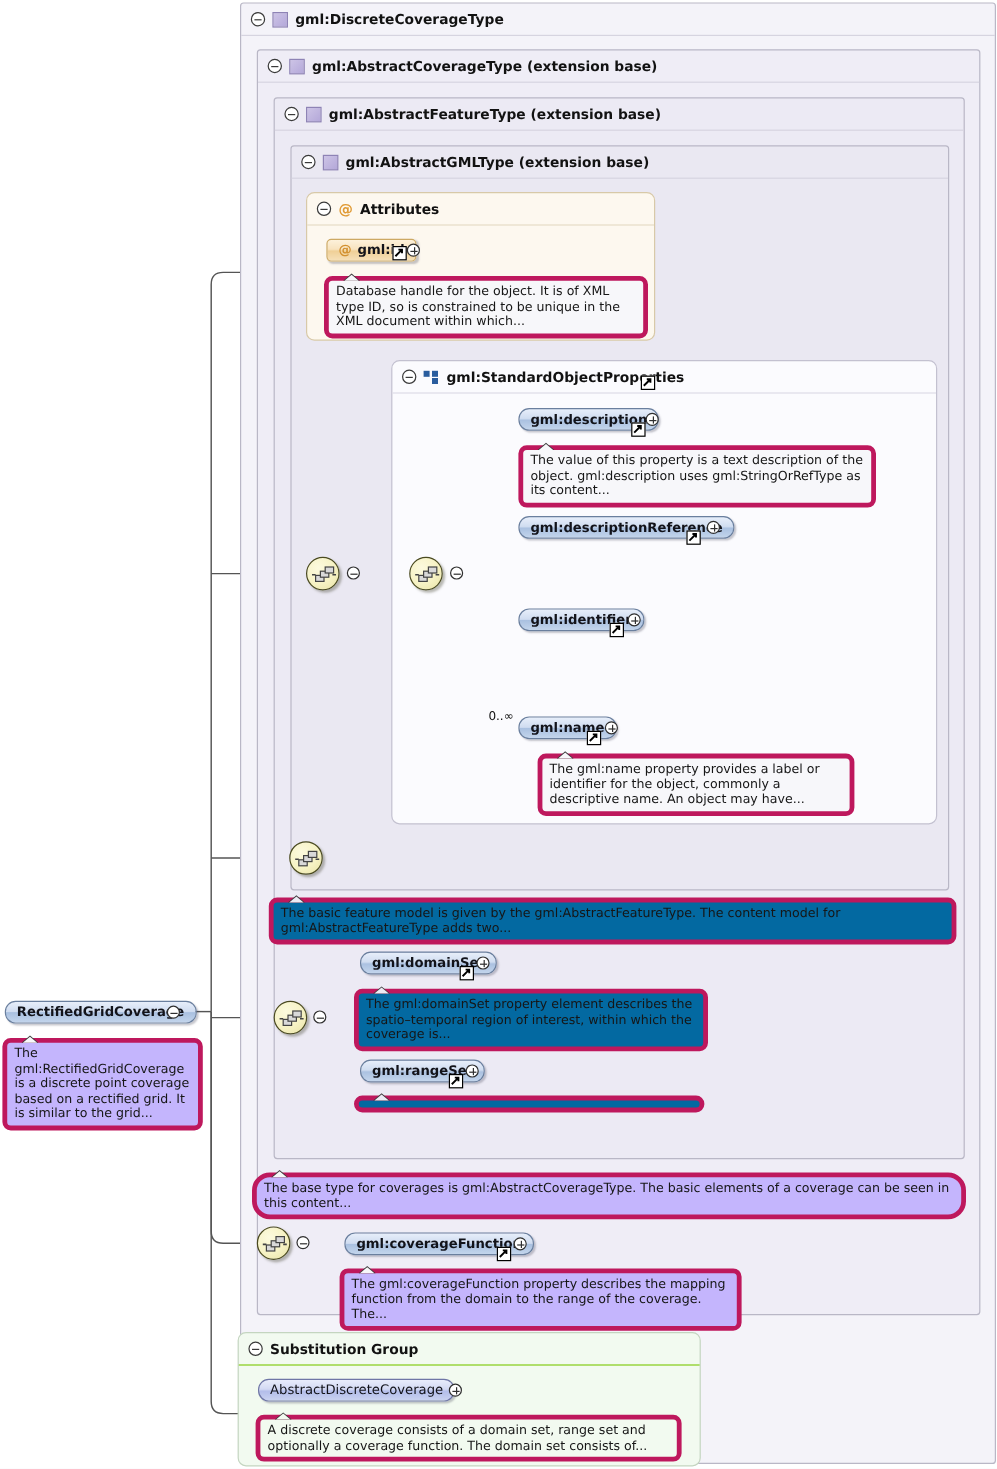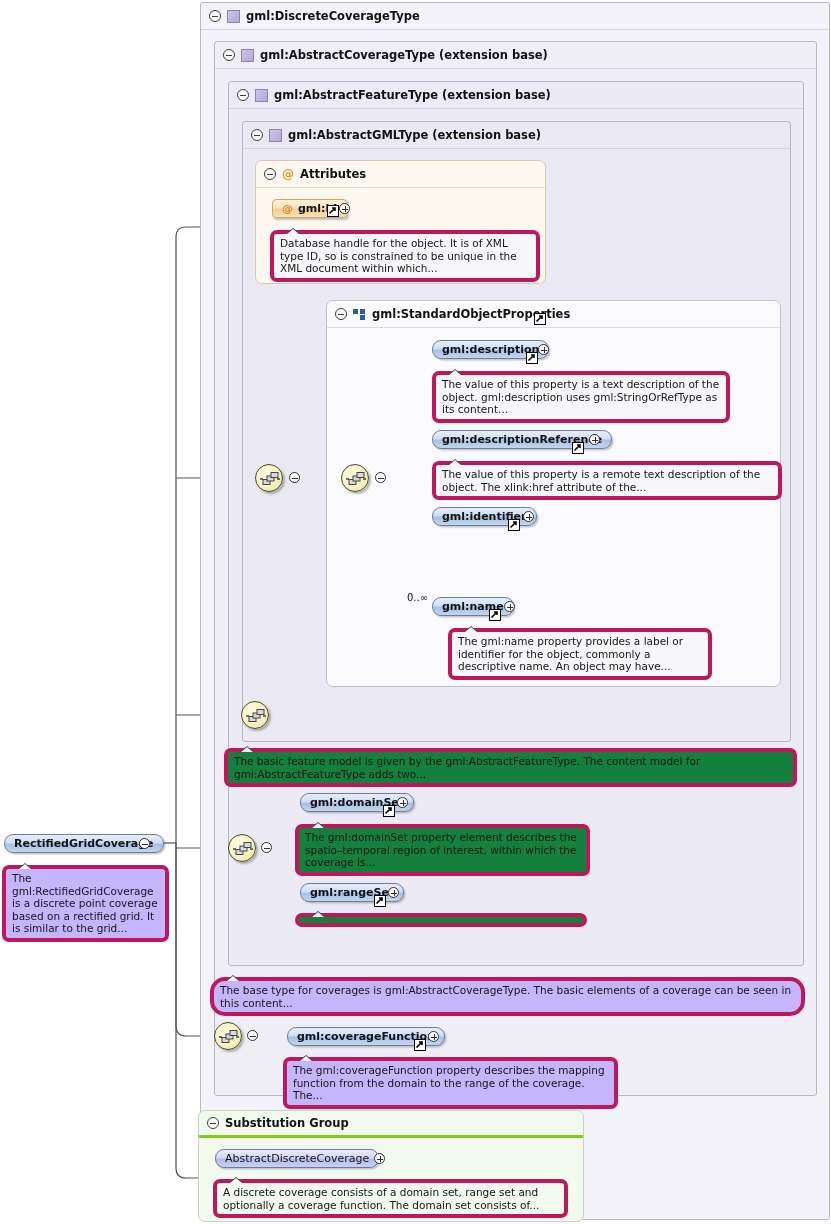--- a/index.html
+++ b/index.html
@@ -53,21 +53,21 @@
   }
   .groupbox .box-head { border-bottom:1px solid #dddbe7; }
 
   
   .subgroup {
     position:absolute;
     border:1px solid #c4d5c0;
     border-radius:7px;
     background:#f2faf0;
   }
-  .subgroup .box-head { border-bottom:3px solid #84cc16; font-weight:bold; }
+  .subgroup .box-head { border-bottom:1px solid #84cc16; font-weight:bold; }
 
   
   .toggle {
     width:12px; height:12px; border-radius:50%;
     border:1px solid #3a3a3a; background:#ffffff;
     display:inline-block; position:relative; flex:0 0 auto;
   }
   .toggle::before {
     content:""; position:absolute; left:2px; top:5px;
     width:6px; height:1px; background:#3a3a3a;
@@ -148,21 +148,21 @@
   .doc {
     position:absolute;
     border:4px solid #be185d;
     border-radius:7px;
     background:#f7f7fa;
     padding:3px 5px 3px 6px;
     font-size:10.5px;
     line-height:12.6px;
     color:#161616;
   }
-  .doc.violet { background:#15803d; }
+  .doc.violet { background:#0369a1; }
   .doc.green  { background:#f2faf0; }
   .doc.plain  { background:#c4b5fd; }
   .doc .tail {
     position:absolute; left:12px; top:-6px;
     width:0; height:0;
     border-left:7px solid transparent;
     border-right:7px solid transparent;
     border-bottom:6px solid #3b3b3b;
   }
   .doc .tail i {
@@ -326,26 +326,20 @@
 
   <div class="pill" style="left:432px; top:430px;">
     <span>gml:descriptionReference</span>
   </div>
   <div class="jump" style="left:572px; top:442px;">
     <svg width="9" height="9" viewBox="0 0 9 9">
         <path d="M1.5 7.5 L7 2 M4 2 H7 V5" stroke="#000" stroke-width="1.6" fill="none"></path>
       </svg>
   </div>
   <div class="pluscircle" style="left:589px; top:434px;"></div>
-  <div class="doc" style="left:432px; top:461px; width:350px;">
-    <span class="tail">
-        <i></i>
-      </span>
-    <span>The value of this property is a remote text description of the object. The xlink:href attribute of the...</span>
-  </div>
 
   <div class="pill" style="left:432px; top:507px;">
     <span>gml:identifier</span>
   </div>
   <div class="jump" style="left:508px; top:519px;">
     <svg width="9" height="9" viewBox="0 0 9 9">
         <path d="M1.5 7.5 L7 2 M4 2 H7 V5" stroke="#000" stroke-width="1.6" fill="none"></path>
       </svg>
   </div>
   <div class="pluscircle" style="left:523px; top:511px;"></div>

